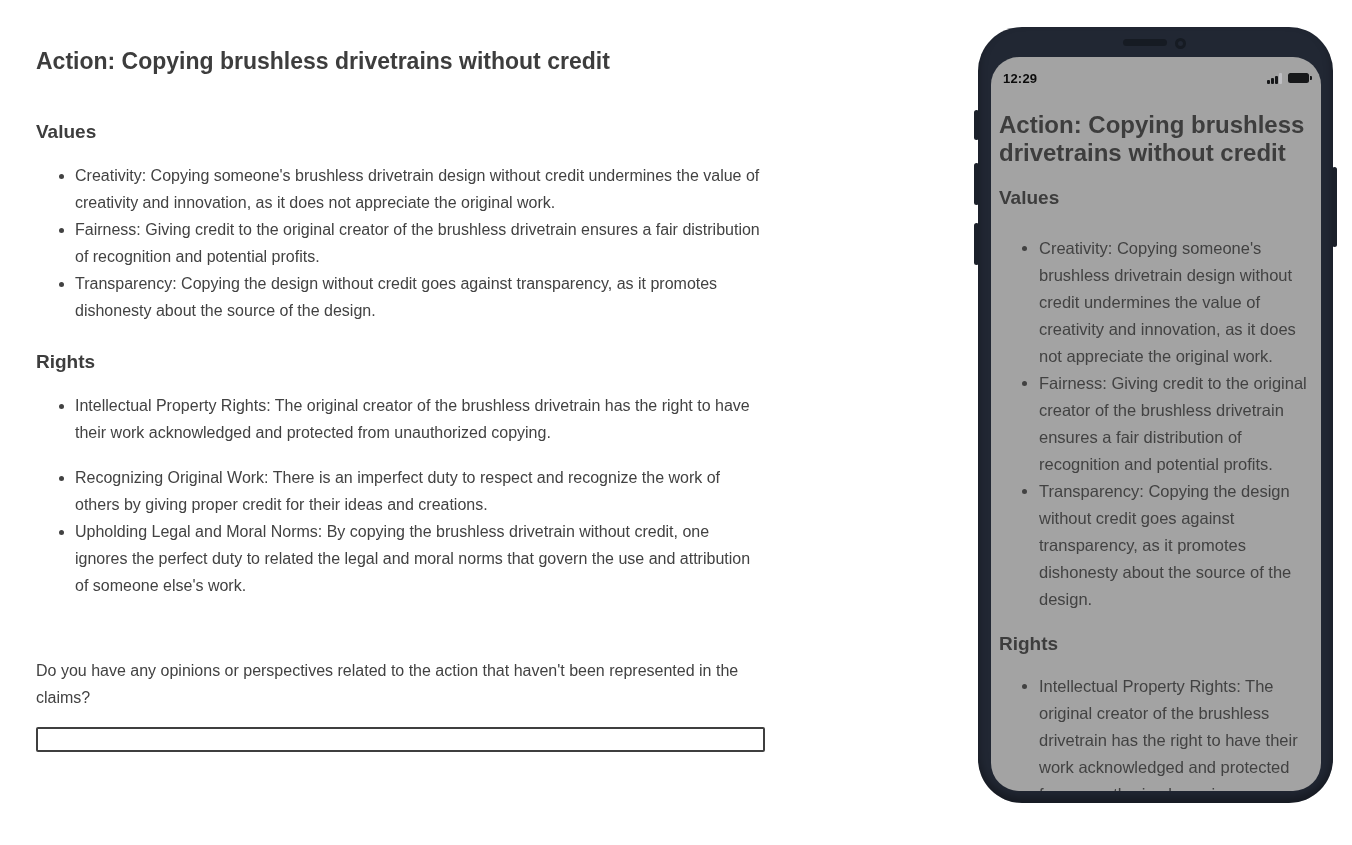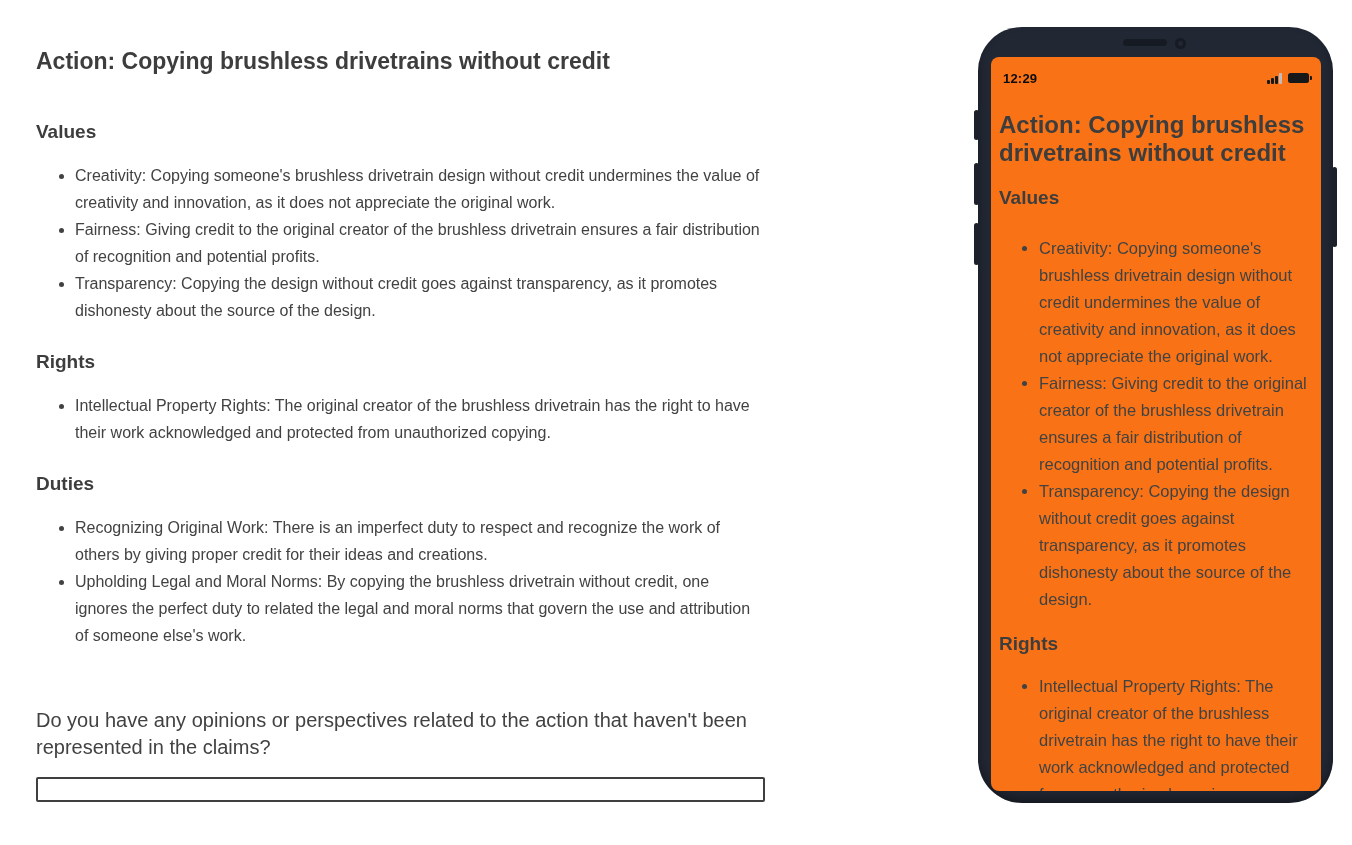--- a/index.html
+++ b/index.html
@@ -38,21 +38,21 @@
     margin: 18px 0 0 0;
     padding: 0 0 0 39px;
   }
   .doc li {
     font-size: 16px;
     line-height: 27px;
     color: #424242;
   }
   .doc .question {
     margin: 58px 0 0 0;
-    font-size: 20px;
+    font-size: 16px;
     line-height: 27px;
     color: #424242;
   }
   .doc .answer-input {
     display: block;
     margin-top: 16px;
     width: 729px;
     height: 25px;
     border: 2px solid #3f3f3f;
     border-radius: 2px;
@@ -96,22 +96,22 @@
     width: 11px; height: 11px;
     border-radius: 50%;
     border: 3px solid #161b23;
     background: transparent;
   }
 
   .screen {
     position: absolute;
     left: 13px; top: 30px;
     width: 330px; height: 734px;
-    background: #f97316;
-    border-radius: 8px;
+    background: #a3a3a3;
+    border-radius: 28px;
     overflow: hidden;
   }
   .status-bar {
     display: flex;
     justify-content: space-between;
     align-items: center;
     padding: 10px 12px 0 12px;
     height: 32px;
   }
   .status-time {
@@ -179,21 +179,20 @@
     <li>Creativity: Copying someone's brushless drivetrain design without credit undermines the value of creativity and innovation, as it does not appreciate the original work.</li>
     <li>Fairness: Giving credit to the original creator of the brushless drivetrain ensures a fair distribution of recognition and potential profits.</li>
     <li>Transparency: Copying the design without credit goes against transparency, as it promotes dishonesty about the source of the design.</li>
   </ul>
 
   <h2>Rights</h2>
   <ul>
     <li>Intellectual Property Rights: The original creator of the brushless drivetrain has the right to have their work acknowledged and protected from unauthorized copying.</li>
   </ul>
 
-  <h2>Duties</h2>
   <ul>
     <li>Recognizing Original Work: There is an imperfect duty to respect and recognize the work of others by giving proper credit for their ideas and creations.</li>
     <li>Upholding Legal and Moral Norms: By copying the brushless drivetrain without credit, one ignores the perfect duty to related the legal and moral norms that govern the use and attribution of someone else's work.</li>
   </ul>
 
   <p class="question">Do you have any opinions or perspectives related to the action that haven't been represented in the claims?</p>
   <input class="answer-input" type="text" placeholder="" style="">
 </div>
 
 <div class="phone">

